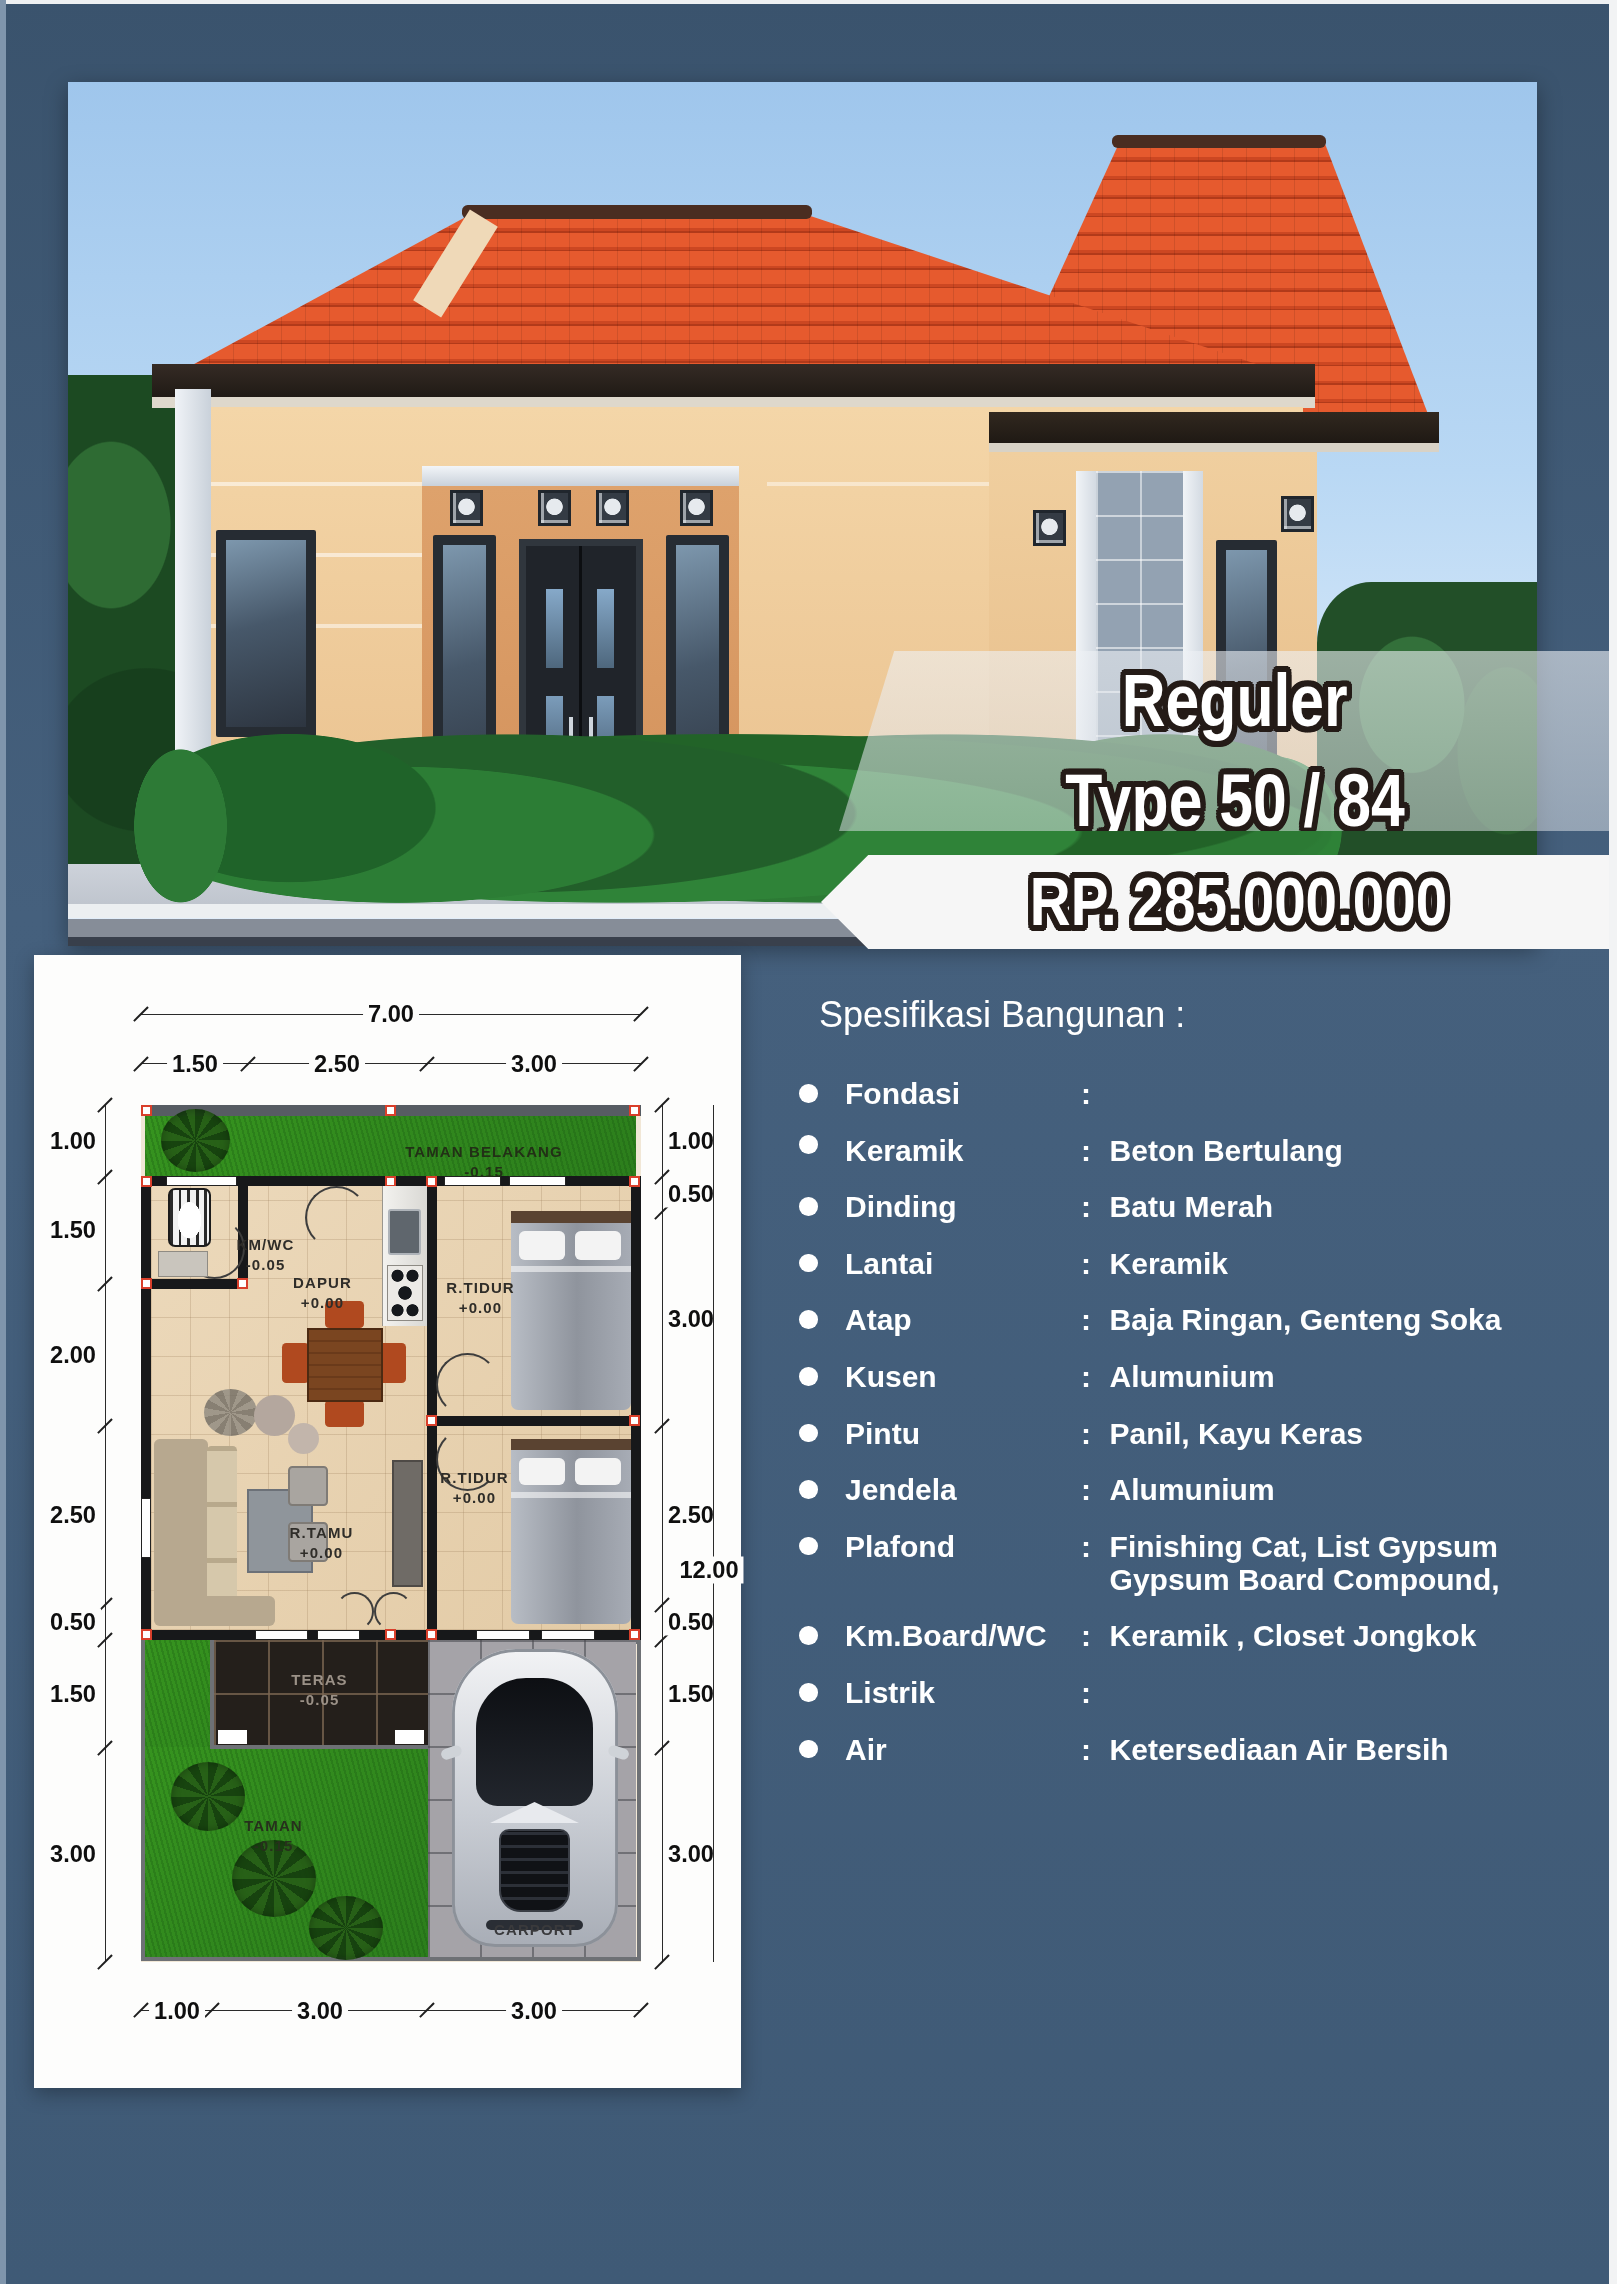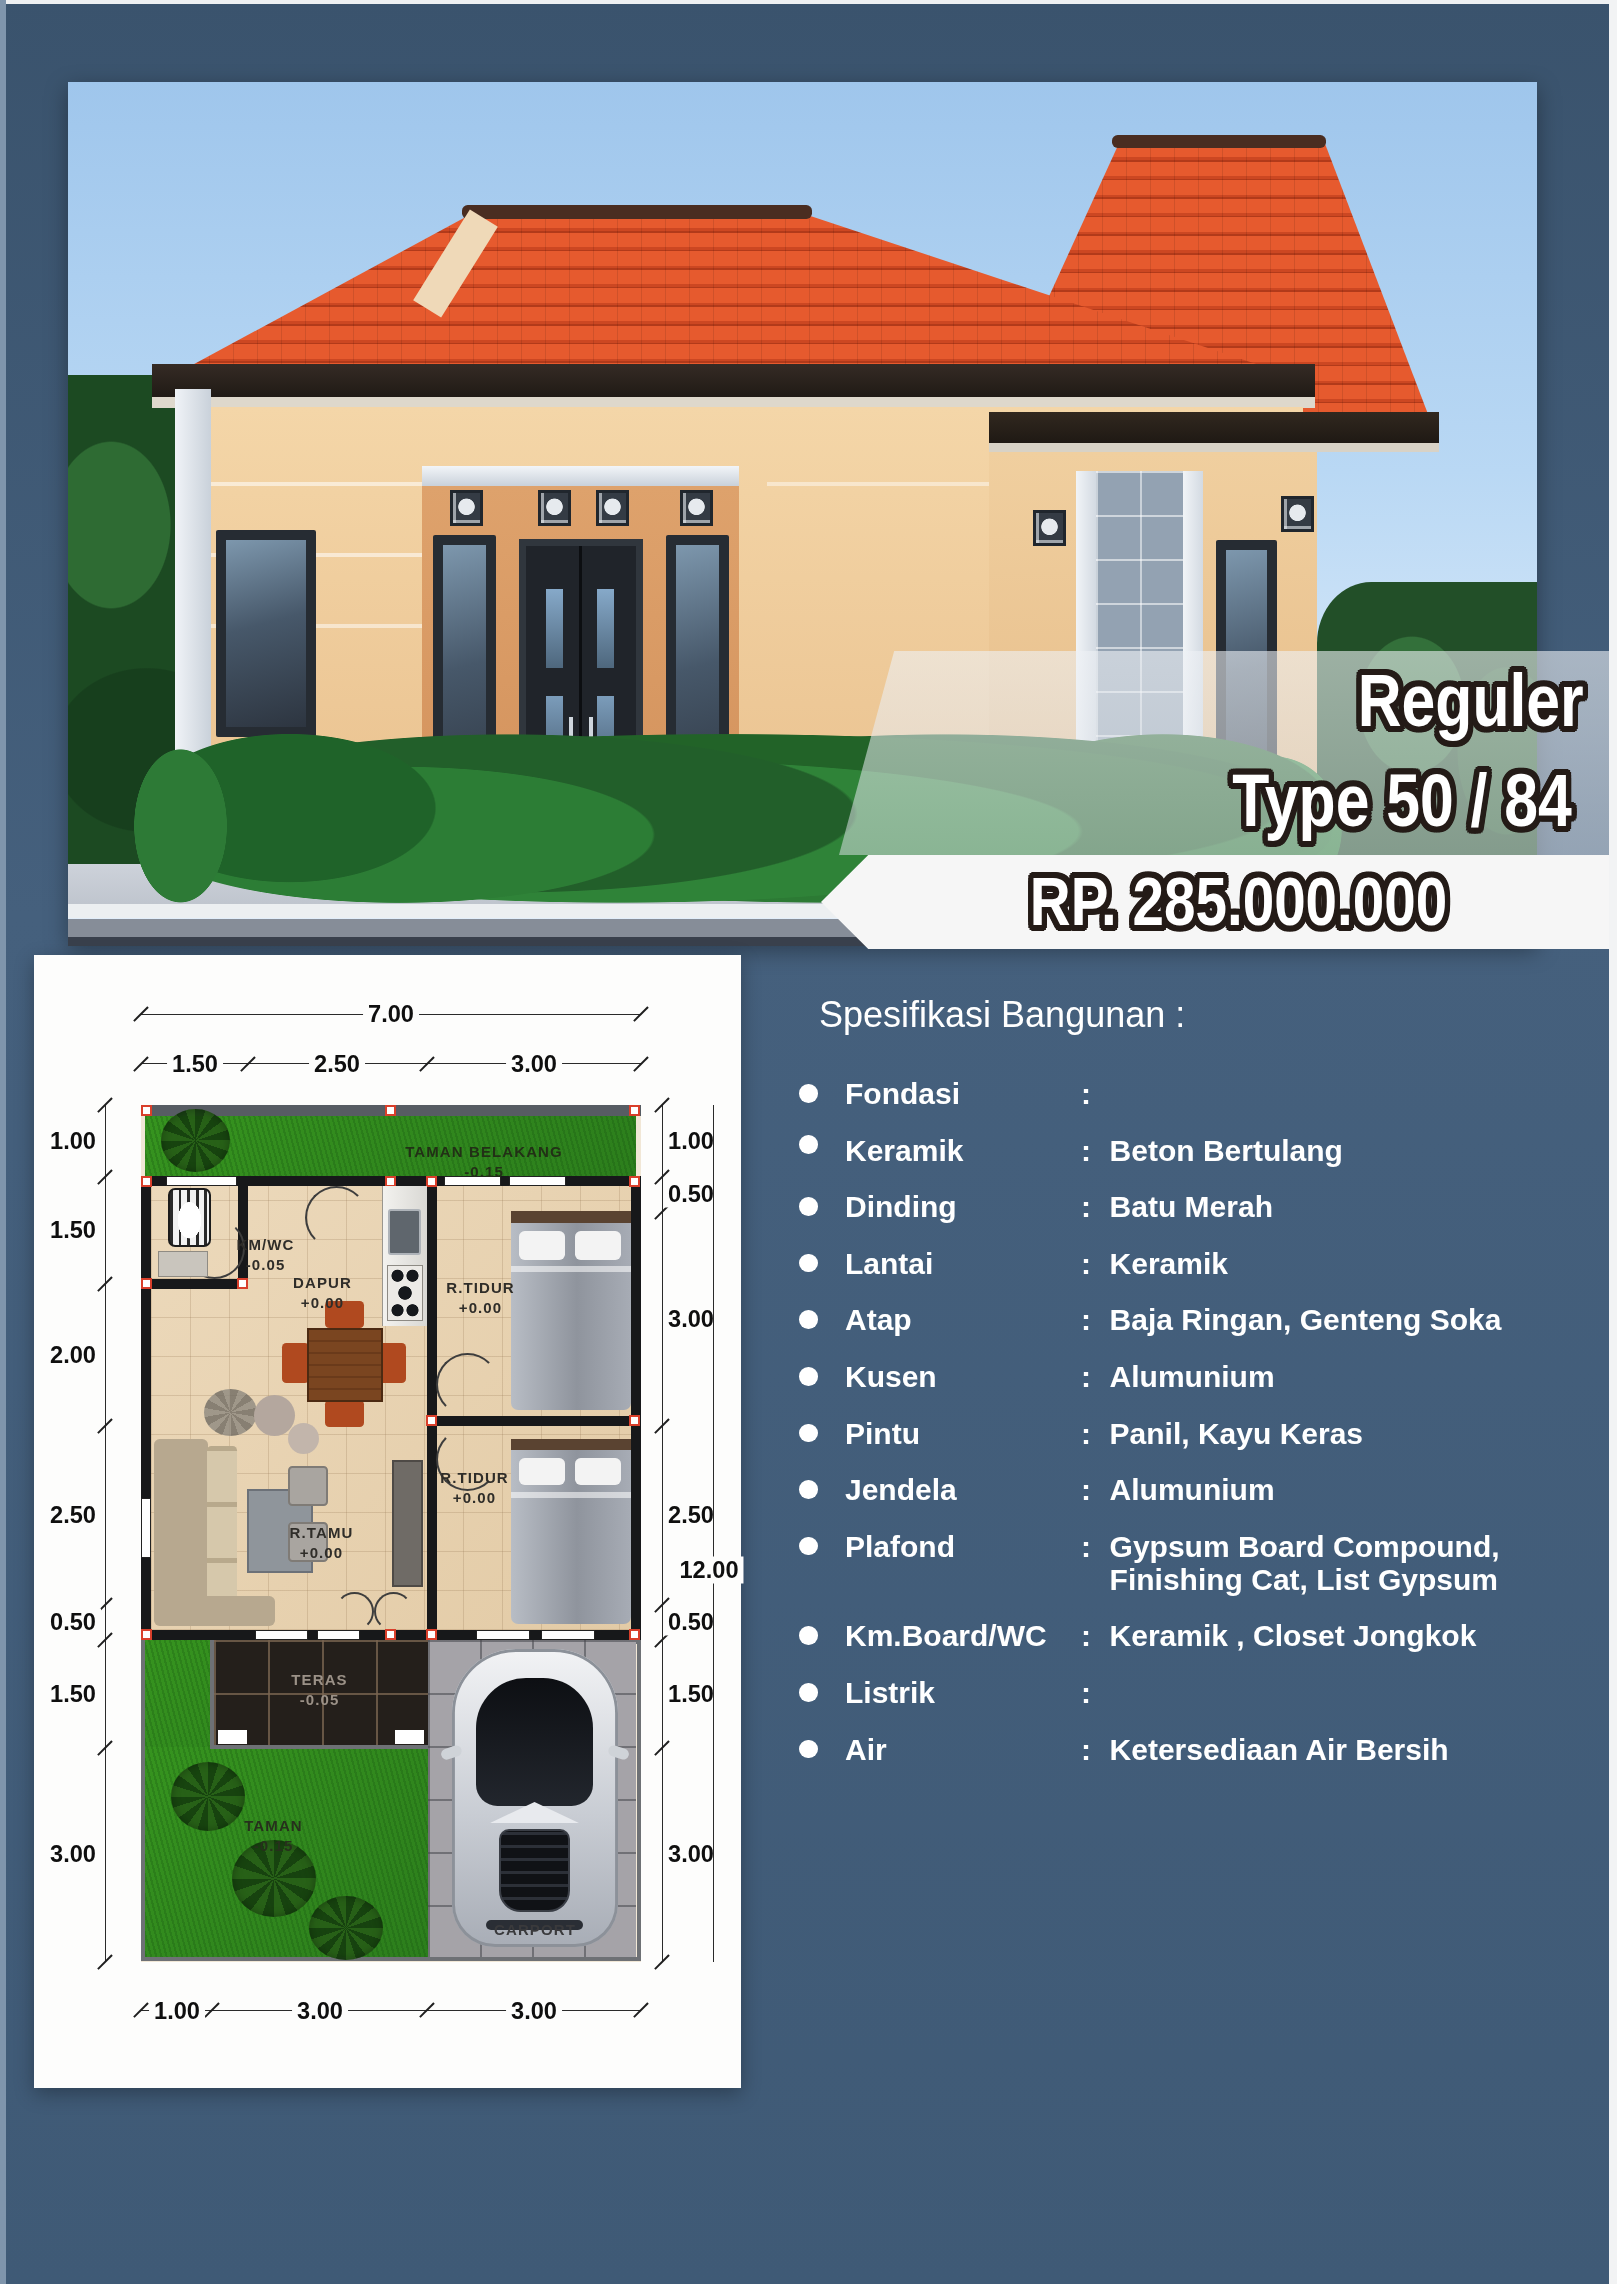--- a/index.html
+++ b/index.html
@@ -21,24 +21,24 @@
         radial-gradient(circle at 50% 46%,#e6eaee 0 7.9px,rgba(0,0,0,0) 8.6px),
         linear-gradient(90deg,rgba(230,234,238,.6) 0 2.9px,rgba(0,0,0,0) 2.9px),
         linear-gradient(0deg,rgba(230,234,238,.6) 0 2.9px,rgba(0,0,0,0) 2.9px),#343b44;}
   
   .outl{color:#fff;text-shadow:
      -5px -5px 0 #241b17,5px -5px 0 #241b17,-5px 5px 0 #241b17,5px 5px 0 #241b17,
      -6.4px 0 0 #241b17,6.4px 0 0 #241b17,0 -6.4px 0 #241b17,0 6.4px 0 #241b17,
      -2.9px -6.4px 0 #241b17,2.9px -6.4px 0 #241b17,-2.9px 6.4px 0 #241b17,2.9px 6.4px 0 #241b17,
      -6.4px -2.9px 0 #241b17,6.4px -2.9px 0 #241b17,-6.4px 2.9px 0 #241b17,6.4px 2.9px 0 #241b17;}
   .cond{display:inline-block;transform:scaleX(.82);transform-origin:50% 50%;white-space:nowrap;}
-  .badge-trap{position:absolute;left:832px;top:651px;width:777px;height:204px;
+  .badge-trap{position:absolute;left:832px;top:651px;width:777px;height:180px;
       clip-path:polygon(8% 0,100% 0,100% 100%,0.9% 100%);
       background:linear-gradient(180deg,rgba(238,241,245,.60),rgba(221,226,232,.52));
-      text-align:right;font-weight:bold;font-size:74px;line-height:100px;padding-left:28.6px;box-sizing:border-box;}
+      text-align:center;font-weight:bold;font-size:74px;line-height:100px;padding-left:28.6px;box-sizing:border-box;}
   .price-band{position:absolute;left:821px;top:855px;width:788px;height:94px;
       clip-path:polygon(0 50%,6% 0,100% 0,100% 100%,6% 100%);
       background:#f6f6f6;text-align:center;font-weight:bold;font-size:69px;line-height:94px;
       padding-left:47px;box-sizing:border-box;}
   
   .panel{position:absolute;left:34px;top:955px;width:707px;height:1133px;background:#fdfdfc;
          box-shadow:0 5.7px 18.6px rgba(0,0,0,.3);}
   .dline-h{position:absolute;height:1.4px;background:#2a2a2a;}
   .dline-v{position:absolute;width:1.4px;background:#2a2a2a;}
   .tk{position:absolute;width:20px;height:2.1px;background:#1e1e1e;transform:rotate(-45deg);}
@@ -436,22 +436,22 @@
       <span class="bullet"></span>
       <span>Jendela</span>
       <span>:</span>
       <span class="spec-val">Alumunium</span>
     </div>
     <div class="spec-row">
       <span class="bullet"></span>
       <span>Plafond</span>
       <span>:</span>
       <span class="spec-val">
+        <div>Finishing Cat, List Gypsum</div>
         <div>Gypsum Board Compound,</div>
-        <div>Finishing Cat, List Gypsum</div>
       </span>
     </div>
     <div class="spec-row">
       <span class="bullet"></span>
       <span>Km.Board/WC</span>
       <span>:</span>
       <span class="spec-val">Keramik , Closet Jongkok</span>
     </div>
     <div class="spec-row">
       <span class="bullet"></span>

